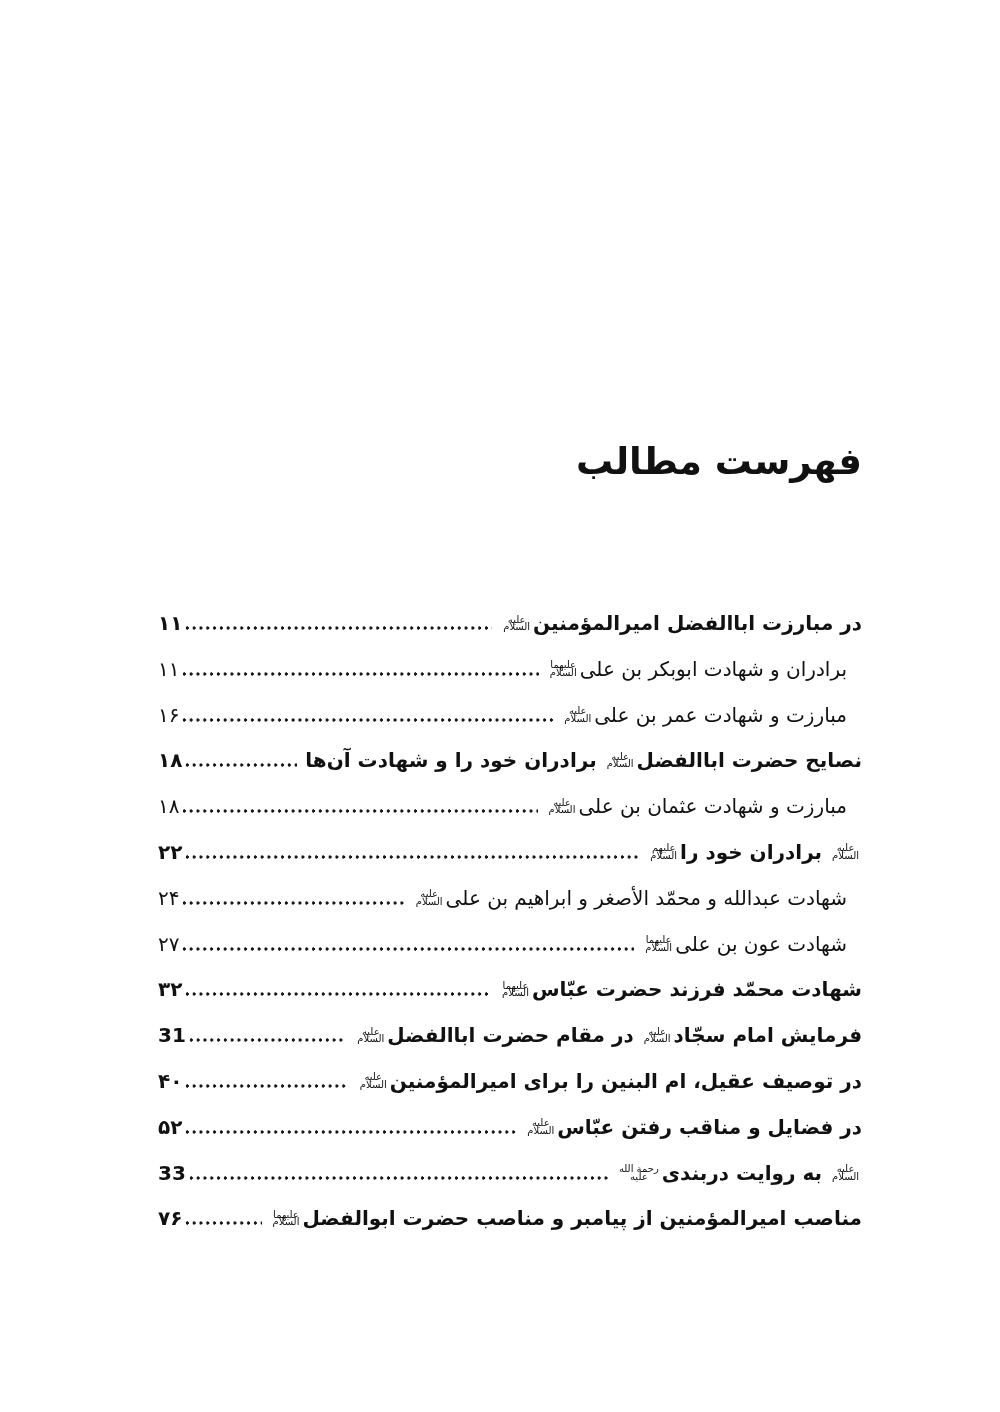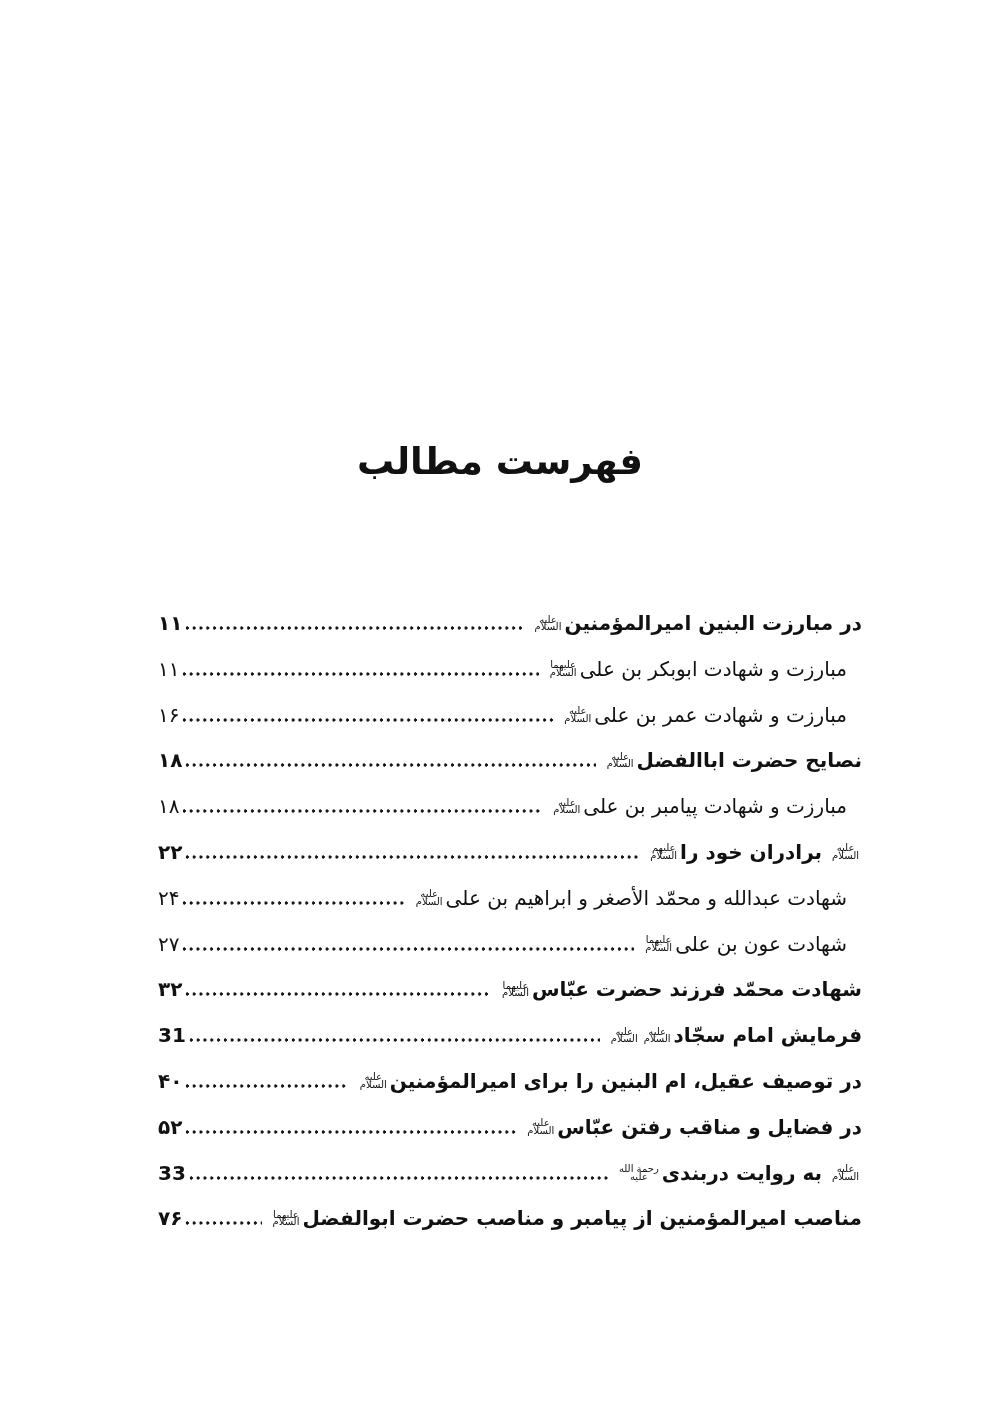--- a/index.html
+++ b/index.html
@@ -18,21 +18,20 @@
   .page {
     position: absolute;
     inset: 0;
     direction: rtl;
   }
   .toc-title {
     position: absolute;
     top: 440px;
     right: 138px;
     left: 138px;
-    text-align: center;
     font-size: 37px;
     font-weight: 700;
     margin: 0;
     letter-spacing: 0;
   }
   .entries {
     position: absolute;
     top: 602px;
     right: 138px;
     left: 158px;
@@ -79,41 +78,41 @@
   }
   .hon .hon-top, .hon .hon-bot { display: block; white-space: nowrap; }
 </style>
 </head>
 <body>
 
 <div class="page">
   <h1 class="toc-title">فهرست مطالب</h1>
   <div class="entries">
       <div class="entry bold">
-        <span class="entry-title"><span>در مبارزت البنین امیرالمؤمنین</span><span class="hon"><span class="hon-top">علیه</span><span class="hon-bot">السلام</span></span></span>
+        <span class="entry-title"><span>در مبارزت اباالفضل امیرالمؤمنین</span><span class="hon"><span class="hon-top">علیه</span><span class="hon-bot">السلام</span></span></span>
         <span class="leader"></span>
         <span class="pg">۱۱</span>
       </div>
       <div class="entry indent">
-        <span class="entry-title"><span>مبارزت و شهادت ابوبکر بن علی</span><span class="hon"><span class="hon-top">علیهما</span><span class="hon-bot">السلام</span></span></span>
+        <span class="entry-title"><span>برادران و شهادت ابوبکر بن علی</span><span class="hon"><span class="hon-top">علیهما</span><span class="hon-bot">السلام</span></span></span>
         <span class="leader"></span>
         <span class="pg">۱۱</span>
       </div>
       <div class="entry indent">
         <span class="entry-title"><span>مبارزت و شهادت عمر بن علی</span><span class="hon"><span class="hon-top">علیه</span><span class="hon-bot">السلام</span></span></span>
         <span class="leader"></span>
         <span class="pg">۱۶</span>
       </div>
       <div class="entry bold">
-        <span class="entry-title"><span>نصایح حضرت اباالفضل</span><span class="hon"><span class="hon-top">علیه</span><span class="hon-bot">السلام</span></span></span>
+        <span class="entry-title"><span>نصایح حضرت اباالفضل</span><span class="hon"><span class="hon-top">علیه</span><span class="hon-bot">السلام</span></span><span> برادران خود را و شهادت آن‌ها</span></span>
         <span class="leader"></span>
         <span class="pg">۱۸</span>
       </div>
       <div class="entry indent">
-        <span class="entry-title"><span>مبارزت و شهادت پیامبر بن علی</span><span class="hon"><span class="hon-top">علیه</span><span class="hon-bot">السلام</span></span></span>
+        <span class="entry-title"><span>مبارزت و شهادت عثمان بن علی</span><span class="hon"><span class="hon-top">علیه</span><span class="hon-bot">السلام</span></span></span>
         <span class="leader"></span>
         <span class="pg">۱۸</span>
       </div>
       <div class="entry bold">
         <span class="entry-title"><span class="hon"><span class="hon-top">علیه</span><span class="hon-bot">السلام</span></span><span> برادران خود را</span><span class="hon"><span class="hon-top">علیهم</span><span class="hon-bot">السلام</span></span></span>
         <span class="leader"></span>
         <span class="pg">۲۲</span>
       </div>
       <div class="entry indent">
         <span class="entry-title"><span>شهادت عبدالله و محمّد الأصغر و ابراهیم بن علی</span><span class="hon"><span class="hon-top">علیه</span><span class="hon-bot">السلام</span></span></span>
@@ -124,21 +123,21 @@
         <span class="entry-title"><span>شهادت عون بن علی</span><span class="hon"><span class="hon-top">علیهما</span><span class="hon-bot">السلام</span></span></span>
         <span class="leader"></span>
         <span class="pg">۲۷</span>
       </div>
       <div class="entry bold">
         <span class="entry-title"><span>شهادت محمّد فرزند حضرت عبّاس</span><span class="hon"><span class="hon-top">علیهما</span><span class="hon-bot">السلام</span></span></span>
         <span class="leader"></span>
         <span class="pg">۳۲</span>
       </div>
       <div class="entry bold">
-        <span class="entry-title"><span>فرمایش امام سجّاد</span><span class="hon"><span class="hon-top">علیه</span><span class="hon-bot">السلام</span></span><span class="hon"><span class="hon-top">علیه</span><span class="hon-bot">السلام</span></span></span>
+        <span class="entry-title"><span>فرمایش امام سجّاد</span><span class="hon"><span class="hon-top">علیه</span><span class="hon-bot">السلام</span></span><span> در مقام حضرت اباالفضل</span><span class="hon"><span class="hon-top">علیه</span><span class="hon-bot">السلام</span></span></span>
         <span class="leader"></span>
         <span class="pg">31</span>
       </div>
       <div class="entry bold">
         <span class="entry-title"><span>در توصیف عقیل، ام البنین را برای امیرالمؤمنین</span><span class="hon"><span class="hon-top">علیه</span><span class="hon-bot">السلام</span></span></span>
         <span class="leader"></span>
         <span class="pg">۴۰</span>
       </div>
       <div class="entry bold">
         <span class="entry-title"><span>در فضایل و مناقب رفتن عبّاس</span><span class="hon"><span class="hon-top">علیه</span><span class="hon-bot">السلام</span></span></span>

